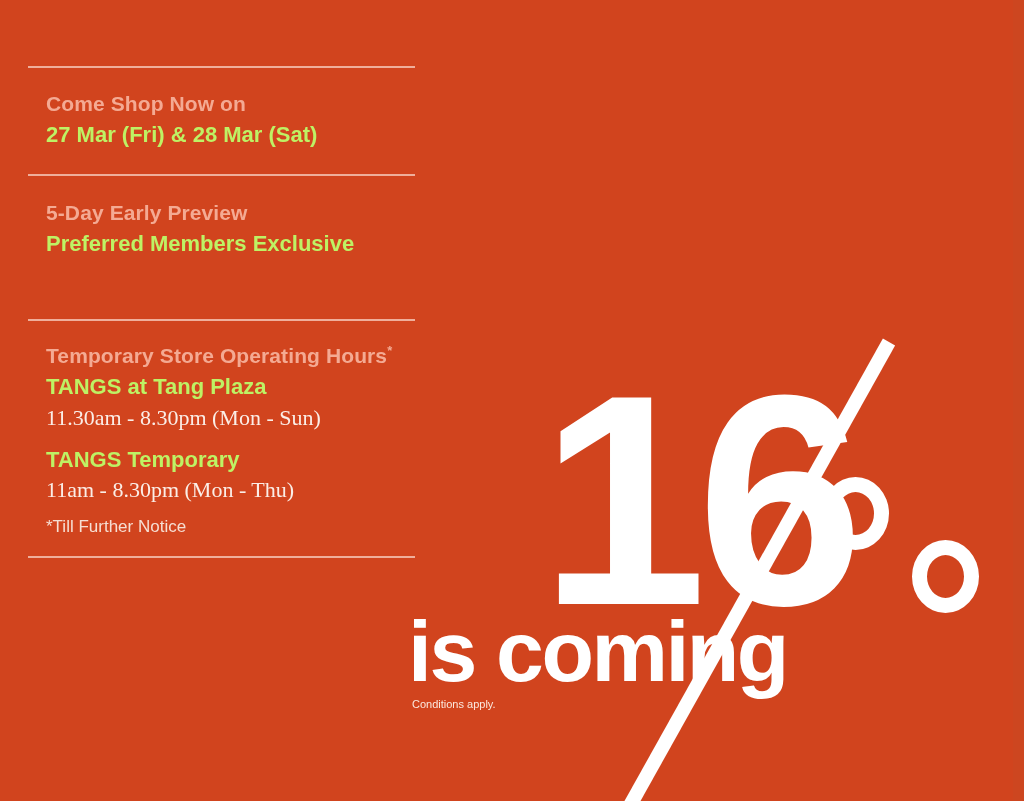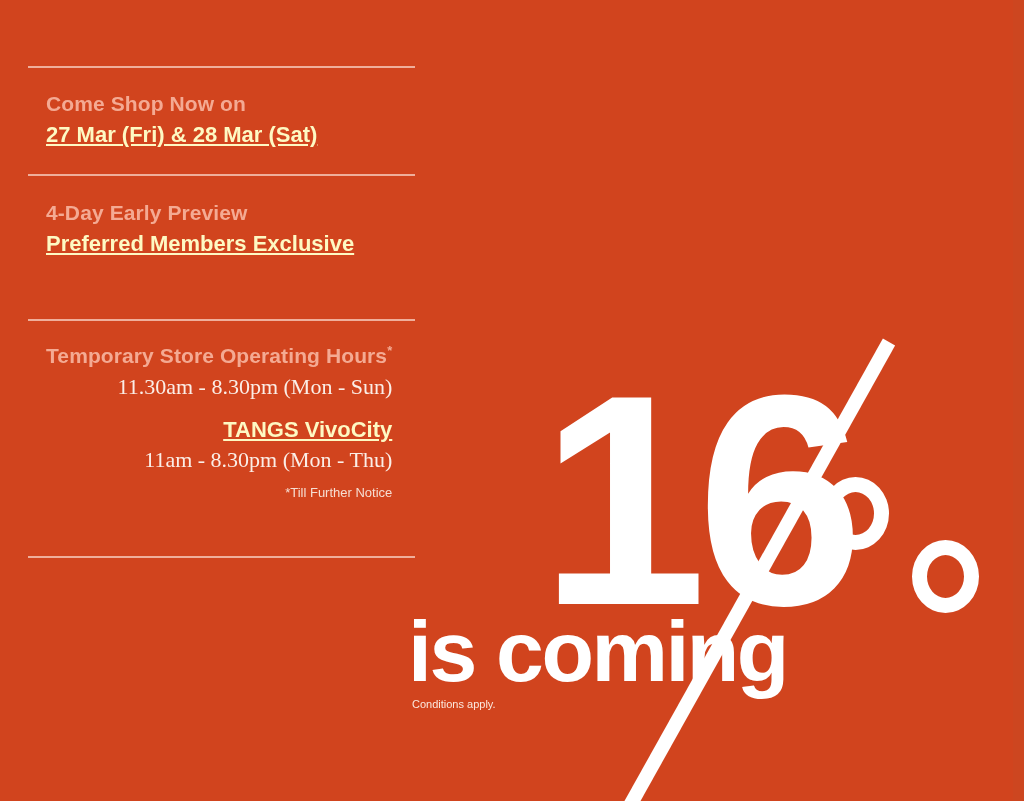--- a/index.html
+++ b/index.html
@@ -56,46 +56,45 @@
     letter-spacing: .1px;
     line-height: 1.15;
     white-space: nowrap;
   }
   .sup {
     font-size: 13px;
     vertical-align: super;
     line-height: 0;
   }
   .strong {
-    color: #fef9c3;
+    color: #bef264;
     font-size: 22px;
     font-weight: bold;
     line-height: 1.38;
     white-space: nowrap;
-    text-decoration: underline;
   }
   .light {
     color: #fbeee7;
     font-size: 22px;
     font-weight: normal;
     line-height: 1.38;
     white-space: nowrap;
   }
   .tiny {
     color: #f6ded2;
-    font-size: 13px;
+    font-size: 17px;
     font-weight: normal;
     line-height: 1.3;
     white-space: nowrap;
   }
 
   
   .block.b1 { top: 76px; }
   .block.b2 { top: 185px; }
-  .block.b3 { top: 328px; text-align: right; }
+  .block.b3 { top: 328px; }
 
   .block .head   { margin: 0 0 4px 0; }
   .block .strong { margin: 0; }
   .block .light  { margin: 0; font-family: Liberation Serif, serif; }
   .gap-store     { margin-top: 12px !important; }
   .note          { margin-top: 10px !important; }
 
   
   .promo { position: absolute; left: 0; top: 0; width: 1024px; height: 801px; }
 
@@ -167,32 +166,33 @@
     <div class="rule r2"></div>
     <div class="rule r3"></div>
     <div class="rule r4"></div>
 
     <div class="block b1">
       <div class="head">Come Shop Now on</div>
       <div class="strong">27 Mar (Fri) &amp; 28 Mar (Sat)</div>
     </div>
 
     <div class="block b2">
-      <div class="head">4-Day Early Preview</div>
+      <div class="head">5-Day Early Preview</div>
       <div class="strong">Preferred Members Exclusive</div>
     </div>
 
     <div class="block b3">
       <div class="head">
         <span>Temporary Store Operating Hours</span><span class="sup">*</span>
       </div>
 
+      <div class="strong">TANGS at Tang Plaza</div>
       <div class="light">11.30am - 8.30pm (Mon - Sun)</div>
 
-      <div class="strong gap-store">TANGS VivoCity</div>
+      <div class="strong gap-store">TANGS Temporary</div>
       <div class="light">11am - 8.30pm (Mon - Thu)</div>
 
       <div class="tiny note">*Till Further Notice</div>
     </div>
   </div>
 
   <div class="promo">
 
     <div class="big-number">16</div>
 

